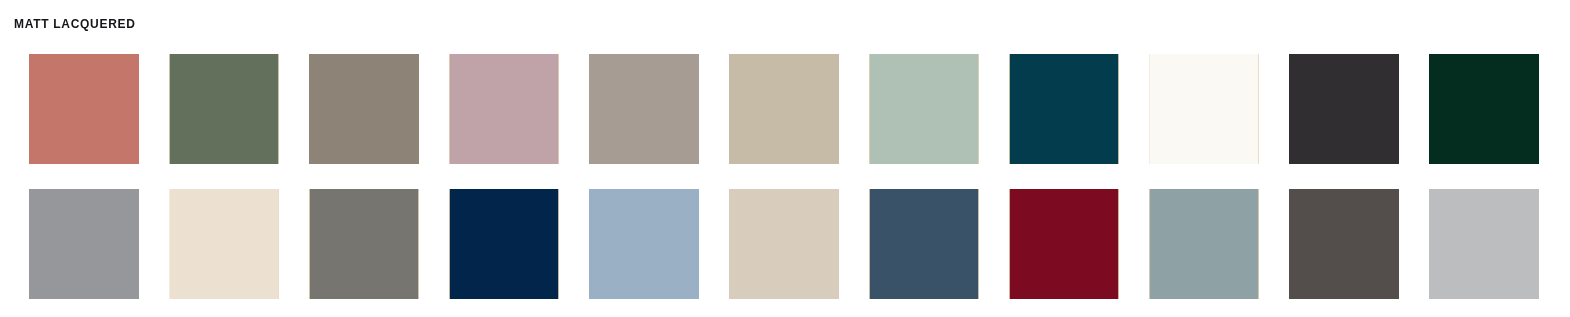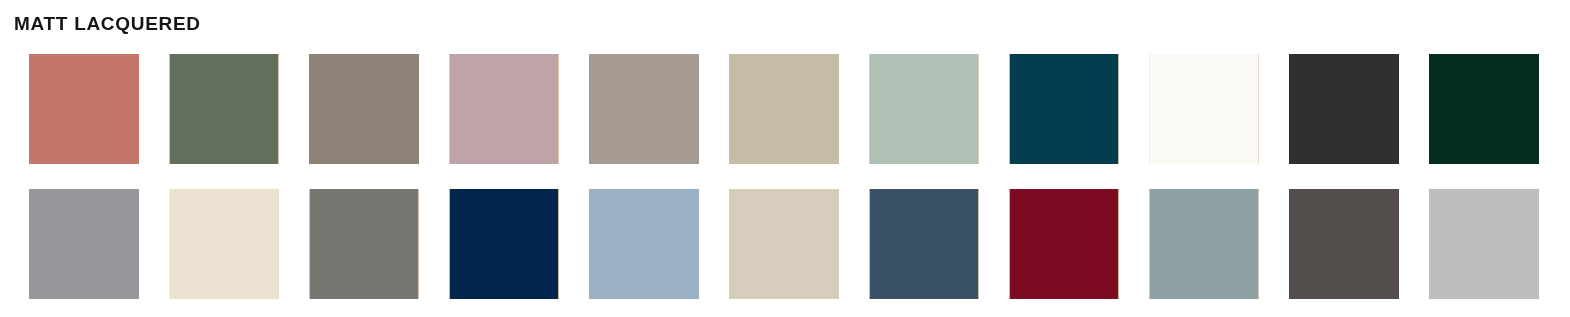--- a/index.html
+++ b/index.html
@@ -19,21 +19,21 @@
     position: relative;
     width: 1570px;
     height: 317px;
     background: #ffffff;
     box-sizing: border-box;
   }
   .palette-title {
     position: absolute;
     left: 14px;
     top: 14px;
-    font-size: 19px;
+    font-size: 12px;
     font-weight: bold;
     letter-spacing: 0.7px;
     color: #16161a;
     line-height: 20px;
     white-space: nowrap;
     margin: 0;
   }
   .swatch-grid {
     position: absolute;
     left: 29px;

